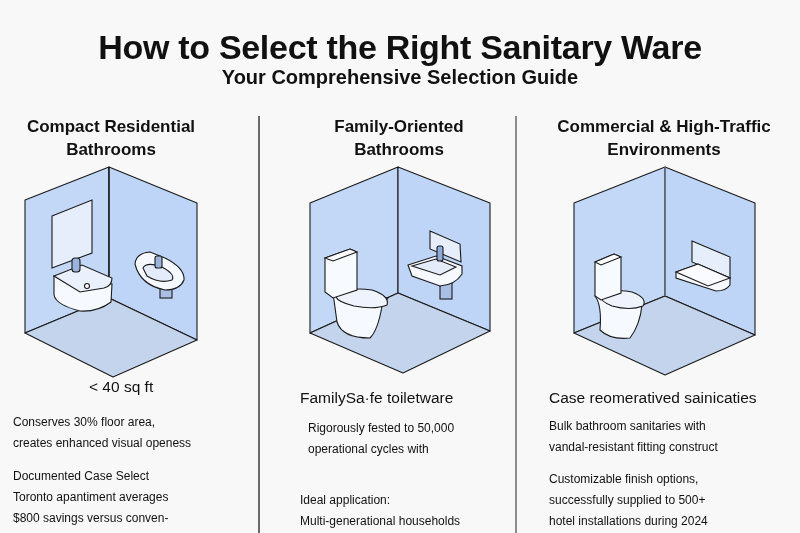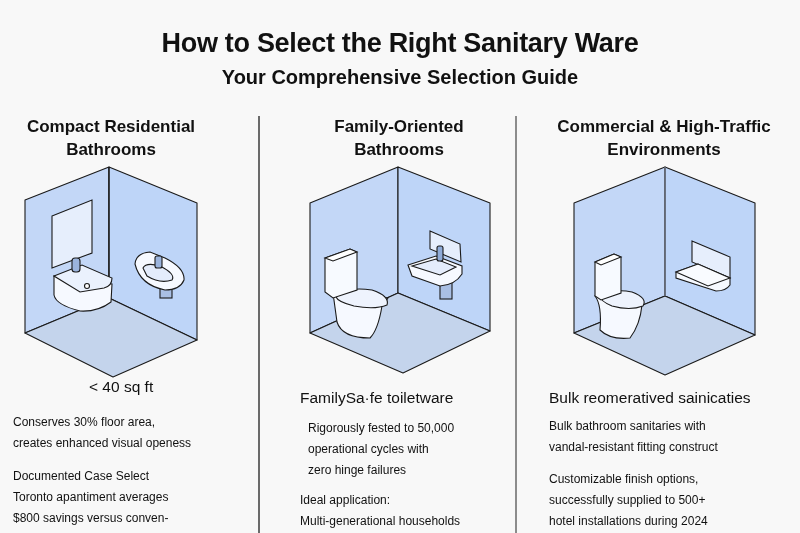--- a/index.html
+++ b/index.html
@@ -1,19 +1,19 @@
 <!DOCTYPE html>
 <html><head>
 <meta charset="utf-8">
 <style>
   html, body { margin:0; padding:0; }
   body { width:800px; height:533px; background:#f8f8f8; position:relative; overflow:hidden;
          font-family:"Liberation Sans", "DejaVu Sans", sans-serif; color:#111; }
   .title { position:absolute; left:0; width:800px; top:28px; text-align:center;
-           font-size:27px; font-weight:bold; letter-spacing:-0.3px; }
+           font-size:34px; font-weight:bold; letter-spacing:-0.3px; }
   .subtitle { position:absolute; left:0; width:800px; top:66px; text-align:center;
               font-size:20px; font-weight:bold; }
   .divider { position:absolute; top:116px; width:2px; height:417px; background:#6a6a6a; }
   .col-heading { position:absolute; text-align:center; font-size:17px; font-weight:bold; line-height:23px; }
   .room { position:absolute; }
   .tag { position:absolute; font-size:15.5px; }
   .para { position:absolute; font-size:12px; line-height:21px; }
 </style>
 </head>
 <body>
@@ -90,21 +90,20 @@
       <path d="M408,265 L436,256 L462,266 L462,274 Q455,285 440,286 L412,276 Z"></path>
       <path d="M412,266 L436,259 L456,267 L440,275 Z" fill="#e4ecfb"></path>
       <rect x="437" y="246" width="6" height="15" rx="2" fill="#8fabd8"></rect>
     </g>
   </svg>
 
   <div class="tag" style="left:300px;top:389px;">FamilySa·fe toiletware</div>
   <div class="para" style="left:300px;top:418px;margin-left:8px;">
     <div>Rigorously fested to 50,000</div>
     <div>operational cycles with</div>
-    <div>zero hinge failures</div>
   </div>
   <div class="para" style="left:300px;top:490px;">
     <div>Ideal application:</div>
     <div>Multi-generational households</div>
   </div>
 </div>
 
 <div>
   <div class="col-heading" style="left:545px;width:238px;top:115px;">
     <div>Commercial &amp; High-Traffic</div>
@@ -124,21 +123,21 @@
       <polygon points="595,262 614,254 621,257 621,293 601,300 595,296" fill="#f7faff"></polygon>
       <polygon points="595,262 614,254 621,257 601,265" fill="#ffffff"></polygon>
     </g>
     <g stroke="#1a1a1a" stroke-width="1.1" fill="#f6f9ff">
       <polygon points="692,241 730,257 730,278 692,262" fill="#e6eefc"></polygon>
       <path d="M676,272 L698,264 L730,278 L730,285 Q726,291 716,291 L676,278 Z"></path>
       <polygon points="676,272 698,264 730,278 708,286" fill="#f9fbff"></polygon>
     </g>
   </svg>
 
-  <div class="tag" style="left:549px;top:389px;">Bulk reomerativеd sainicaties</div>
+  <div class="tag" style="left:549px;top:389px;">Case reomerativеd sainicaties</div>
   <div class="para" style="left:549px;top:416px;">
     <div>Bulk bathroom sanitaries with</div>
     <div>vandal-resistant fitting construct</div>
   </div>
   <div class="para" style="left:549px;top:469px;">
     <div>Customizable finish options,</div>
     <div>successfully supplied to 500+</div>
     <div>hotel installations during 2024</div>
   </div>
 </div>

